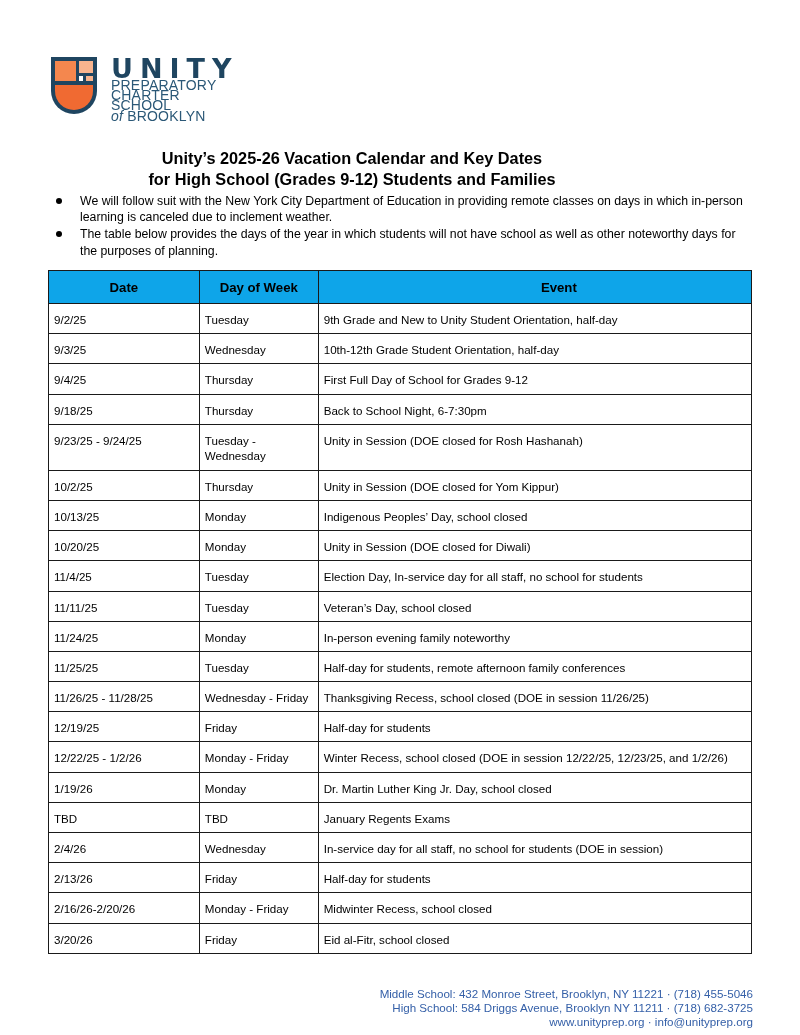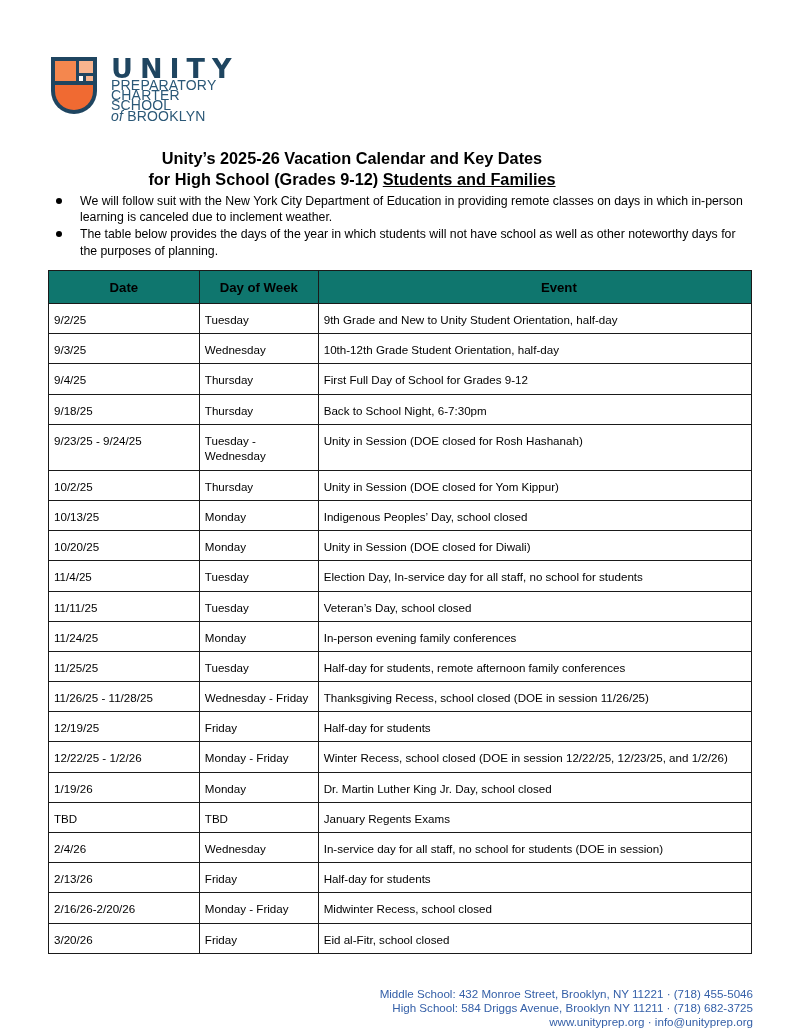--- a/index.html
+++ b/index.html
@@ -6,29 +6,29 @@
     html, body { width: 800px; height: 1035px; background: #ffffff; overflow: hidden; }
     body { position: relative; font-family: "Liberation Sans", "DejaVu Sans", sans-serif; color: #000; }
 
     .logo { position: absolute; left: 49px; top: 55px; width: 180px; height: 66px; }
     .shield { position: absolute; left: 0; top: 0; width: 50px; height: 60px; }
     .logo-word { position: absolute; left: 62px; top: 0px; font-size: 27px; font-weight: bold; letter-spacing: 7px; color: #1f4560; font-family: "DejaVu Sans", sans-serif; line-height: 28px; }
     .logo-sub { position: absolute; left: 62px; top: 25px; font-size: 14px; color: #2b5877; line-height: 10.2px; letter-spacing: 0.2px; }
     .logo-sub .of { font-style: italic; text-align: center; }
 
     .title { position: absolute; left: 0; width: 704px; top: 148px; text-align: center; font-size: 16.3px; font-weight: bold; line-height: 21px; }
-    .title .u { text-decoration: underline; }
+    .title .u { }
 
     .bullets { position: absolute; left: 56px; top: 193px; width: 700px; font-size: 12.3px; line-height: 16.2px; }
     .bullet { position: relative; padding-left: 24px; margin-bottom: 1px; }
     .bullet .dot { position: absolute; left: 0; top: 5px; width: 6px; height: 6px; border-radius: 50%; background: #000; }
 
     table.cal { position: absolute; left: 48px; top: 270px; width: 704px; border-collapse: collapse; font-size: 11.6px; }
     table.cal th, table.cal td { border: 1.4px solid #1a1a1a; text-align: left; vertical-align: top; }
-    table.cal th { background: #0f766e; height: 33px; font-size: 13.2px; font-weight: bold; text-align: center; vertical-align: middle; }
+    table.cal th { background: #0ea5e9; height: 33px; font-size: 13.2px; font-weight: bold; text-align: center; vertical-align: middle; }
     table.cal td { height: 30.2px; padding: 8px 5px 0 5px; line-height: 15.5px; }
     table.cal tr.tall td { height: 46px; }
     .c1 { width: 151px; }
     .c2 { width: 119px; }
     .c3 { width: 434px; padding-left: 48px; }
     .it { }
 
     .footer { position: absolute; right: 47px; top: 987px; text-align: right; color: #3560a8; font-size: 11.6px; line-height: 14px; }
   </style>
 </head>
@@ -122,21 +122,21 @@
         <td class="c3"><span>Election Day, In-service day for all staff, no school for students</span><span class="it"></span></td>
       </tr>
       <tr>
         <td class="c1">11/11/25</td>
         <td class="c2">Tuesday</td>
         <td class="c3"><span>Veteran’s Day, school closed</span><span class="it"></span></td>
       </tr>
       <tr>
         <td class="c1">11/24/25</td>
         <td class="c2">Monday</td>
-        <td class="c3"><span>In-person evening family conferences</span><span class="it"></span></td>
+        <td class="c3"><span>In-person evening family noteworthy</span><span class="it"></span></td>
       </tr>
       <tr>
         <td class="c1">11/25/25</td>
         <td class="c2">Tuesday</td>
         <td class="c3"><span>Half-day for students, remote afternoon family conferences</span><span class="it"></span></td>
       </tr>
       <tr>
         <td class="c1">11/26/25 - 11/28/25</td>
         <td class="c2">Wednesday - Friday</td>
         <td class="c3"><span>Thanksgiving Recess, school closed </span><span class="it">(DOE in session 11/26/25)</span></td>

